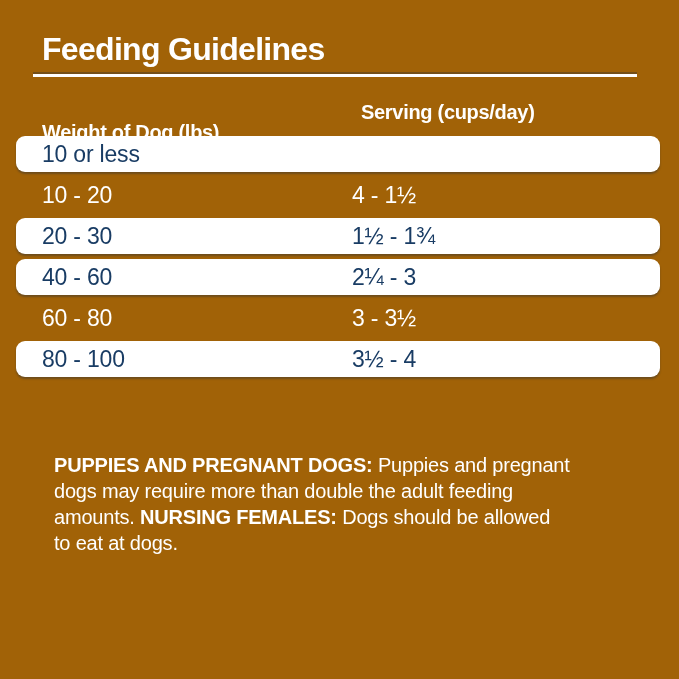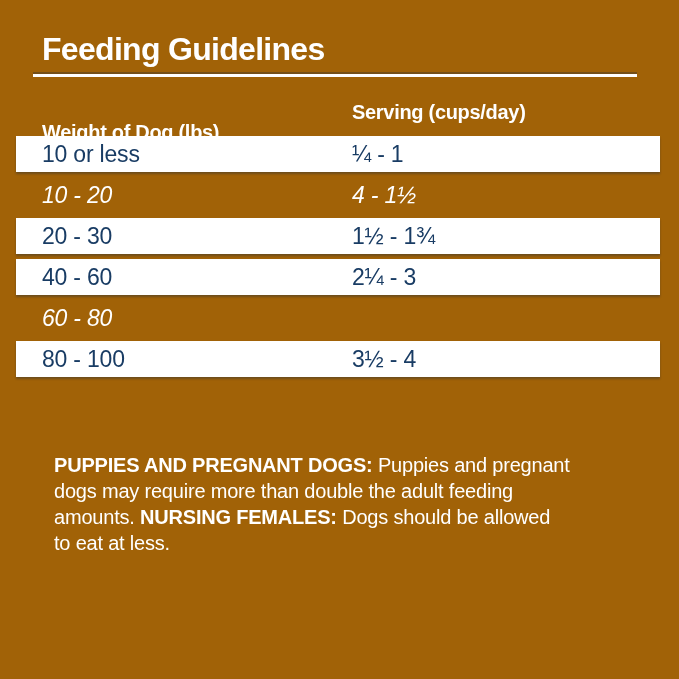--- a/index.html
+++ b/index.html
@@ -38,45 +38,44 @@
   .col-header {
     position: absolute;
     top: 101px;
     margin: 0;
     font-size: 20px;
     font-weight: bold;
     letter-spacing: -0.3px;
     color: #ffffff;
   }
   .col-header.weight { left: 42px; margin-top: 20px; }
-  .col-header.serving { left: 352px; }
+  .col-header.serving { left: 361px; }
   .table {
     position: absolute;
     left: 16px;
     top: 136px;
     width: 644px;
   }
   .row {
     display: flex;
     align-items: center;
     height: 36px;
     margin-bottom: 5px;
-    border-radius: 0;
+    border-radius: 9px;
     font-size: 23px;
     letter-spacing: -0.2px;
   }
   .row-white {
     background: #ffffff;
     color: #193c64;
     box-shadow: 0 2px 2px rgba(14, 38, 70, 0.35);
   }
   .row-blue {
     background: transparent;
     color: #ffffff;
-    font-style: italic;
   }
   .cell-weight {
     width: 336px;
     padding-left: 26px;
     box-sizing: border-box;
     white-space: nowrap;
   }
   .cell-serving {
     flex: 1;
     white-space: nowrap;
@@ -103,38 +102,38 @@
 
   <div class="divider"></div>
 
   <p class="col-header weight">Weight of Dog (lbs)</p>
 
   <p class="col-header serving">Serving (cups/day)</p>
 
   <div class="table" id="rows">
       <div class="row row-white">
         <span class="cell-weight">10 or less</span>
-        <span class="cell-serving">¼ - 1</span>
       </div>
       <div class="row row-blue">
         <span class="cell-weight">10 - 20</span>
         <span class="cell-serving">4 - 1½</span>
       </div>
       <div class="row row-white">
         <span class="cell-weight">20 - 30</span>
         <span class="cell-serving">1½ - 1¾</span>
       </div>
       <div class="row row-white">
         <span class="cell-weight">40 - 60</span>
         <span class="cell-serving">2¼ - 3</span>
       </div>
       <div class="row row-blue">
         <span class="cell-weight">60 - 80</span>
+        <span class="cell-serving">3 - 3½</span>
       </div>
       <div class="row row-white">
         <span class="cell-weight">80 - 100</span>
         <span class="cell-serving">3½ - 4</span>
       </div>
     </div>
 
-  <p class="note" id="note"><span class="bold">PUPPIES AND PREGNANT DOGS:</span><span> Puppies and pregnant</span><br><span>dogs may require more than double the adult feeding</span><br><span>amounts. </span><span class="bold">NURSING FEMALES:</span><span> Dogs should be allowed</span><br><span>to eat at less.</span></p>
+  <p class="note" id="note"><span class="bold">PUPPIES AND PREGNANT DOGS:</span><span> Puppies and pregnant</span><br><span>dogs may require more than double the adult feeding</span><br><span>amounts. </span><span class="bold">NURSING FEMALES:</span><span> Dogs should be allowed</span><br><span>to eat at dogs.</span></p>
 
 </div>
 
 </body></html>

